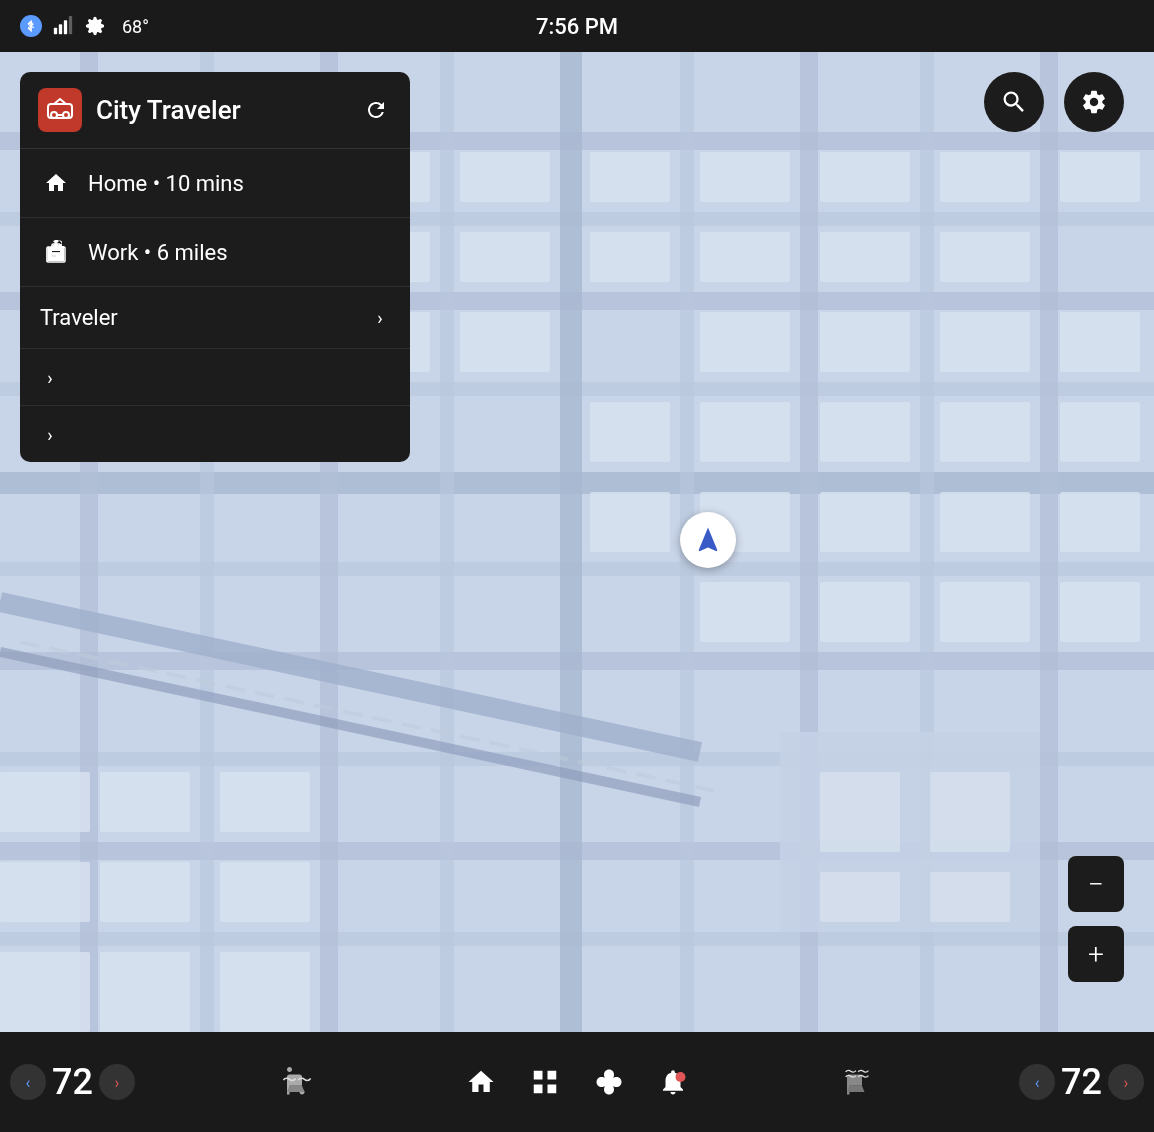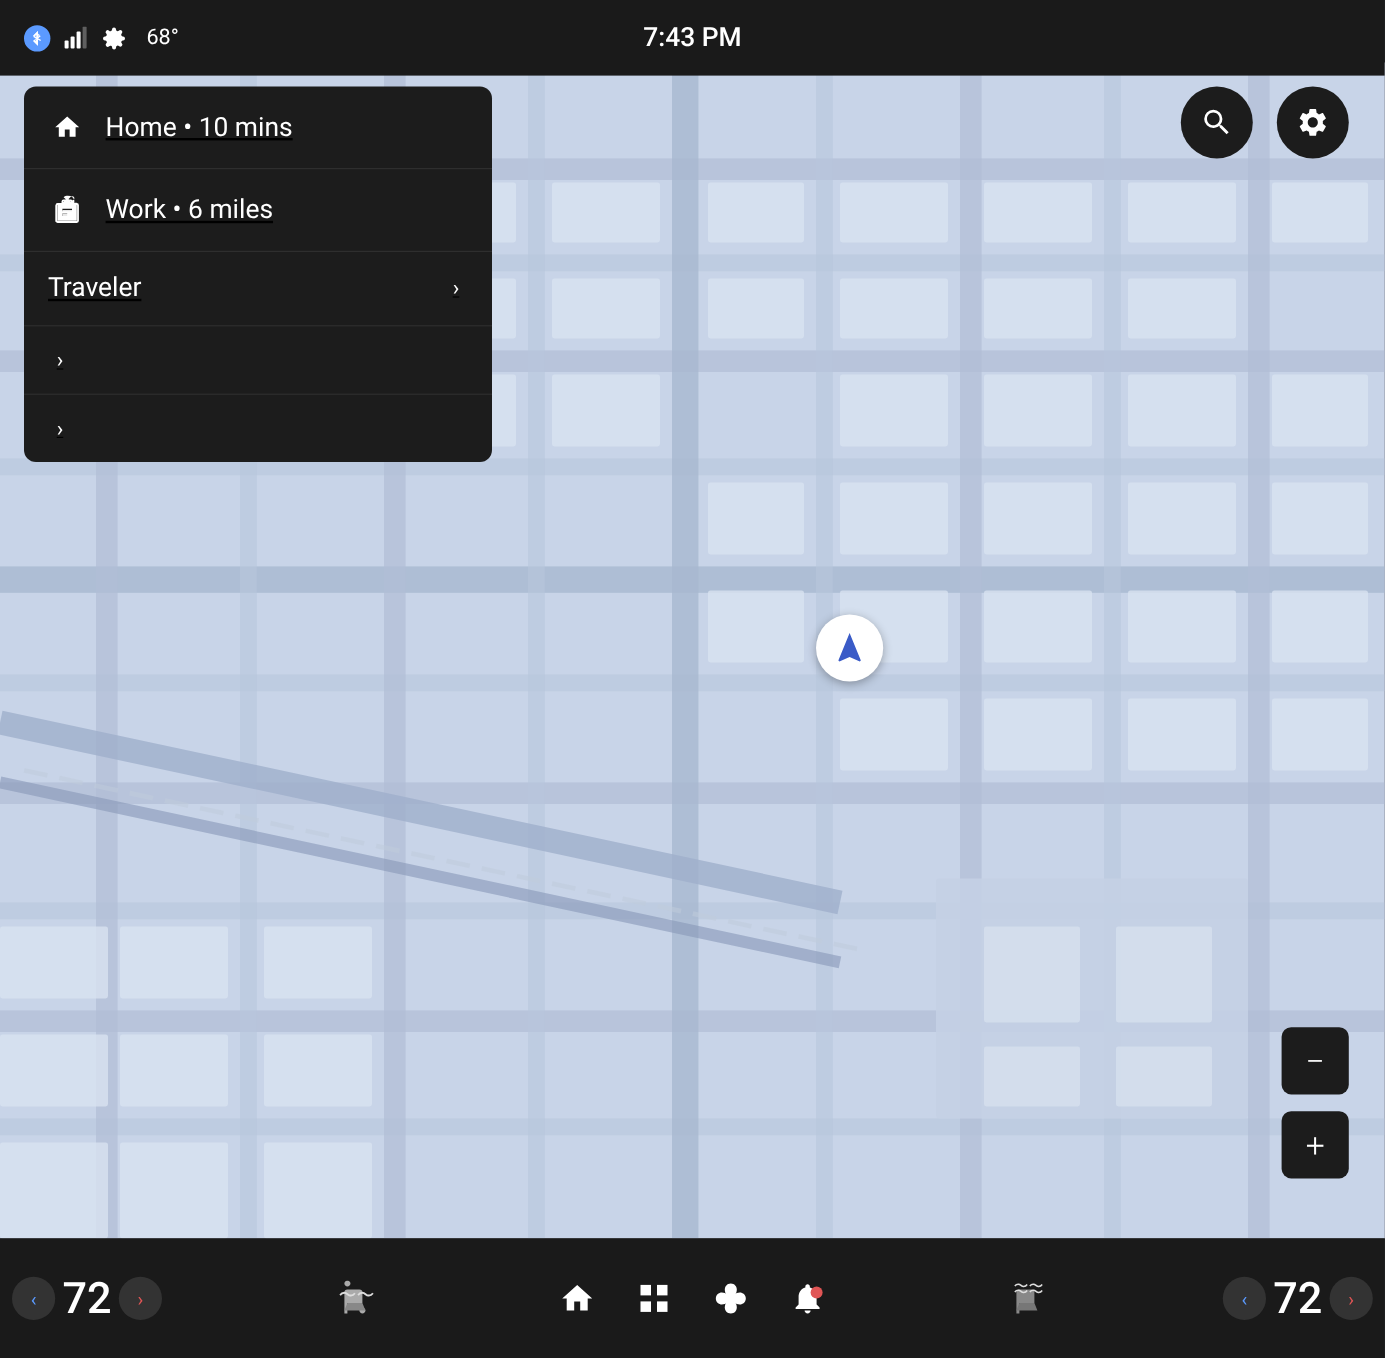--- a/index.html
+++ b/index.html
@@ -8,21 +8,21 @@
       height: 1132px;
       background: #000;
       font-family: 'Roboto', Arial, sans-serif;
       overflow: hidden;
       position: relative;
     }
 
     
     #status-bar {
       width: 100%;
-      height: 63px;
+      height: 52px;
       background: #1a1a1a;
       display: flex;
       align-items: center;
       justify-content: space-between;
       padding: 0 20px;
       position: relative;
       z-index: 10;
     }
     .status-left {
       display: flex;
@@ -123,21 +123,20 @@
       height: 24px;
       fill: #fff;
     }
 
     .nav-item {
       display: flex;
       align-items: center;
       padding: 18px 20px;
       border-bottom: 1px solid #2e2e2e;
       cursor: pointer;
-      text-decoration: underline;
     }
     .nav-item:last-child {
       border-bottom: none;
     }
     .nav-item-icon {
       width: 32px;
       height: 32px;
       display: flex;
       align-items: center;
       justify-content: center;
@@ -357,21 +356,21 @@
       </svg>
     </div>
     <div class="status-icon">
       <svg viewBox="0 0 24 24" width="20" height="20" fill="white">
         <circle cx="12" cy="12" r="3"></circle>
         <path d="M19.4 15a1.65 1.65 0 0 0 .33 1.82l.06.06a2 2 0 0 1-2.83 2.83l-.06-.06a1.65 1.65 0 0 0-1.82-.33 1.65 1.65 0 0 0-1 1.51V21a2 2 0 0 1-4 0v-.09A1.65 1.65 0 0 0 9 19.4a1.65 1.65 0 0 0-1.82.33l-.06.06a2 2 0 0 1-2.83-2.83l.06-.06A1.65 1.65 0 0 0 4.68 15a1.65 1.65 0 0 0-1.51-1H3a2 2 0 0 1 0-4h.09A1.65 1.65 0 0 0 4.6 9a1.65 1.65 0 0 0-.33-1.82l-.06-.06a2 2 0 0 1 2.83-2.83l.06.06A1.65 1.65 0 0 0 9 4.68a1.65 1.65 0 0 0 1-1.51V3a2 2 0 0 1 4 0v.09a1.65 1.65 0 0 0 1 1.51 1.65 1.65 0 0 0 1.82-.33l.06-.06a2 2 0 0 1 2.83 2.83l-.06.06A1.65 1.65 0 0 0 19.4 9a1.65 1.65 0 0 0 1.51 1H21a2 2 0 0 1 0 4h-.09a1.65 1.65 0 0 0-1.51 1z"></path>
       </svg>
     </div>
     <span class="status-temp">68°</span>
   </div>
-  <span class="status-time">7:43 PM</span>
+  <span class="status-time">7:56 PM</span>
 </div>
 
 <div id="map-area">
 
   <svg id="map-svg" viewBox="0 0 1154 980" xmlns="http://www.w3.org/2000/svg">
 
     <rect width="1154" height="980" fill="#c8d4e8"></rect>
 
     <rect x="0" y="80" width="1154" height="18" fill="#b0bdd6" opacity="0.7"></rect>
     <rect x="0" y="160" width="1154" height="14" fill="#b8c6dc" opacity="0.6"></rect>
@@ -456,20 +455,37 @@
     <rect x="0" y="810" width="90" height="60" fill="#d8e2f0" opacity="0.8" rx="2"></rect>
     <rect x="100" y="810" width="90" height="60" fill="#d8e2f0" opacity="0.8" rx="2"></rect>
     <rect x="220" y="810" width="90" height="60" fill="#d8e2f0" opacity="0.8" rx="2"></rect>
 
     <rect x="0" y="900" width="90" height="80" fill="#d8e2f0" opacity="0.8" rx="2"></rect>
     <rect x="100" y="900" width="90" height="80" fill="#d8e2f0" opacity="0.8" rx="2"></rect>
     <rect x="220" y="900" width="90" height="80" fill="#d8e2f0" opacity="0.8" rx="2"></rect>
   </svg>
 
   <div id="nav-panel">
+    <div class="nav-header">
+      <div class="nav-app-icon">
+        <svg viewBox="0 0 26 26" fill="none" xmlns="http://www.w3.org/2000/svg">
+          <rect x="1" y="7" width="24" height="14" rx="3" stroke="white" stroke-width="2" fill="none"></rect>
+          <circle cx="7" cy="18" r="3" stroke="white" stroke-width="2" fill="none"></circle>
+          <circle cx="19" cy="18" r="3" stroke="white" stroke-width="2" fill="none"></circle>
+          <line x1="10" y1="18" x2="16" y2="18" stroke="white" stroke-width="2"></line>
+          <path d="M7 7 L13 2 L19 7" stroke="white" stroke-width="2" fill="none"></path>
+        </svg>
+      </div>
+      <span class="nav-title">City Traveler</span>
+      <div class="nav-refresh">
+        <svg viewBox="0 0 24 24" xmlns="http://www.w3.org/2000/svg">
+          <path d="M17.65 6.35A7.958 7.958 0 0 0 12 4c-4.42 0-7.99 3.58-7.99 8s3.57 8 7.99 8c3.73 0 6.84-2.55 7.73-6h-2.08A5.99 5.99 0 0 1 12 18c-3.31 0-6-2.69-6-6s2.69-6 6-6c1.66 0 3.14.69 4.22 1.78L13 11h7V4l-2.35 2.35z"></path>
+        </svg>
+      </div>
+    </div>
 
     <div class="nav-item">
       <div class="nav-item-icon">
         <svg viewBox="0 0 24 24" xmlns="http://www.w3.org/2000/svg">
           <path d="M10 20v-6h4v6h5v-8h3L12 3 2 12h3v8z"></path>
         </svg>
       </div>
       <span class="nav-item-text">Home • 10 mins</span>
     </div>
 

